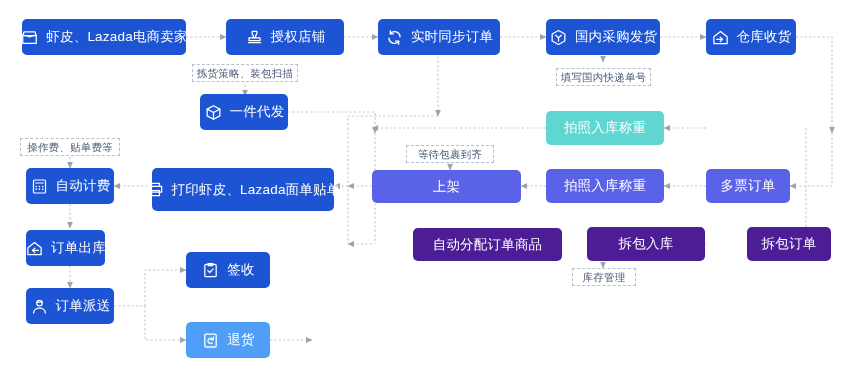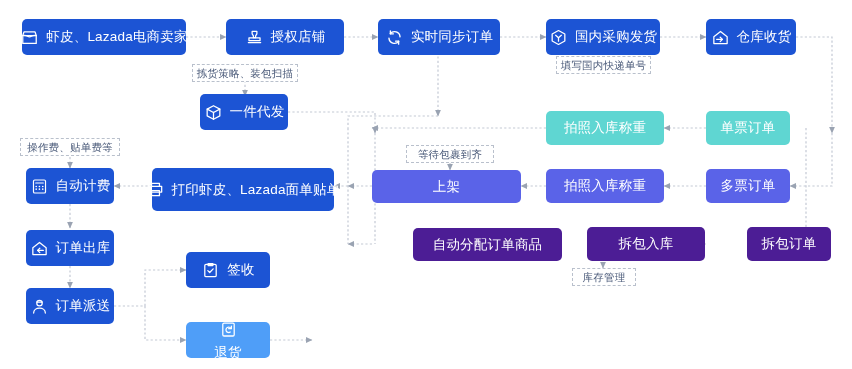--- a/index.html
+++ b/index.html
@@ -27,21 +27,21 @@
     border-radius:5px;
     color:#ffffff;
     font-size:13.5px;
     line-height:1;
     letter-spacing:.2px;
     white-space:nowrap;
     padding:0 12px;
     z-index:3;
   }
   .node.c-royal{background:#1c54d4;}
-  .node.c-skylight{background:#4f9ef8;flex-direction:column;}
+  .node.c-skylight{background:#4f9ef8;}
   .node.c-periwinkle{background:#5a63e8;}
   .node.c-teal{background:#5fd6d2;}
   .node.c-azure{background:#4c1d95;margin-left:41px;}
 
   .node .ico{
     flex:0 0 auto;
     width:19px;height:19px;
     display:block;
   }
   .node .ico svg{display:block;width:19px;height:19px;}
@@ -223,21 +223,21 @@
     <span class="ico">
       <svg viewBox="0 0 24 24" fill="none" stroke="#fff" stroke-width="1.6" stroke-linecap="round" stroke-linejoin="round">
         <path d="M7 8V4.2h10V8"></path>
         <path d="M4.2 8h15.6v7.2H4.2z"></path>
         <path d="M7 13.4h10v6.4H7z"></path>
       </svg>
     </span>
     <span class="lbl">打印虾皮、Lazada面单贴单</span>
   </div>
 
-  <div class="node c-royal" style="left:26px;top:230px;width:88px;height:36px;">
+  <div class="node c-royal" style="left:26px;top:230px;width:79px;height:36px;">
     <span class="ico">
       <svg viewBox="0 0 24 24" fill="none" stroke="#fff" stroke-width="1.6" stroke-linecap="round" stroke-linejoin="round">
         <path d="M3.6 11 12 4.4l8.4 6.6v8.6H3.6z"></path>
         <path d="M16.8 14.4H9.6"></path>
         <path d="M12.4 11.6l-2.8 2.8 2.8 2.8"></path>
       </svg>
     </span>
     <span class="lbl">订单出库</span>
   </div>
 
@@ -272,23 +272,20 @@
       </svg>
     </span>
     <span class="lbl">退货</span>
   </div>
 
 
   <div class="node c-teal" style="left:546px;top:111px;width:118px;height:34px;">
     <span class="lbl">拍照入库称重</span>
   </div>
 
-  <div class="node c-teal" style="left:706px;top:111px;width:84px;height:34px;">
-    <span class="lbl">单票订单</span>
-  </div>
 
   <div class="node c-periwinkle" style="left:372px;top:170px;width:149px;height:33px;">
     <span class="lbl">上架</span>
   </div>
 
   <div class="node c-periwinkle" style="left:546px;top:169px;width:118px;height:34px;">
     <span class="lbl">拍照入库称重</span>
   </div>
 
   <div class="node c-periwinkle" style="left:706px;top:169px;width:84px;height:34px;align-items:center;">
@@ -308,21 +305,21 @@
   </div>
 
   <div class="chip" style="left:192px;top:64px;width:106px;height:18px;">
     <span>拣货策略、装包扫描</span>
   </div>
 
   <div class="chip" style="left:20px;top:138px;width:100px;height:18px;">
     <span>操作费、贴单费等</span>
   </div>
 
-  <div class="chip" style="left:556px;top:56px;width:95px;height:18px;">
+  <div class="chip" style="left:556px;top:68px;width:95px;height:18px;">
     <span>填写国内快递单号</span>
   </div>
 
   <div class="chip" style="left:406px;top:145px;width:88px;height:18px;">
     <span>等待包裹到齐</span>
   </div>
 
   <div class="chip" style="left:572px;top:268px;width:64px;height:18px;">
     <span>库存管理</span>
   </div>

